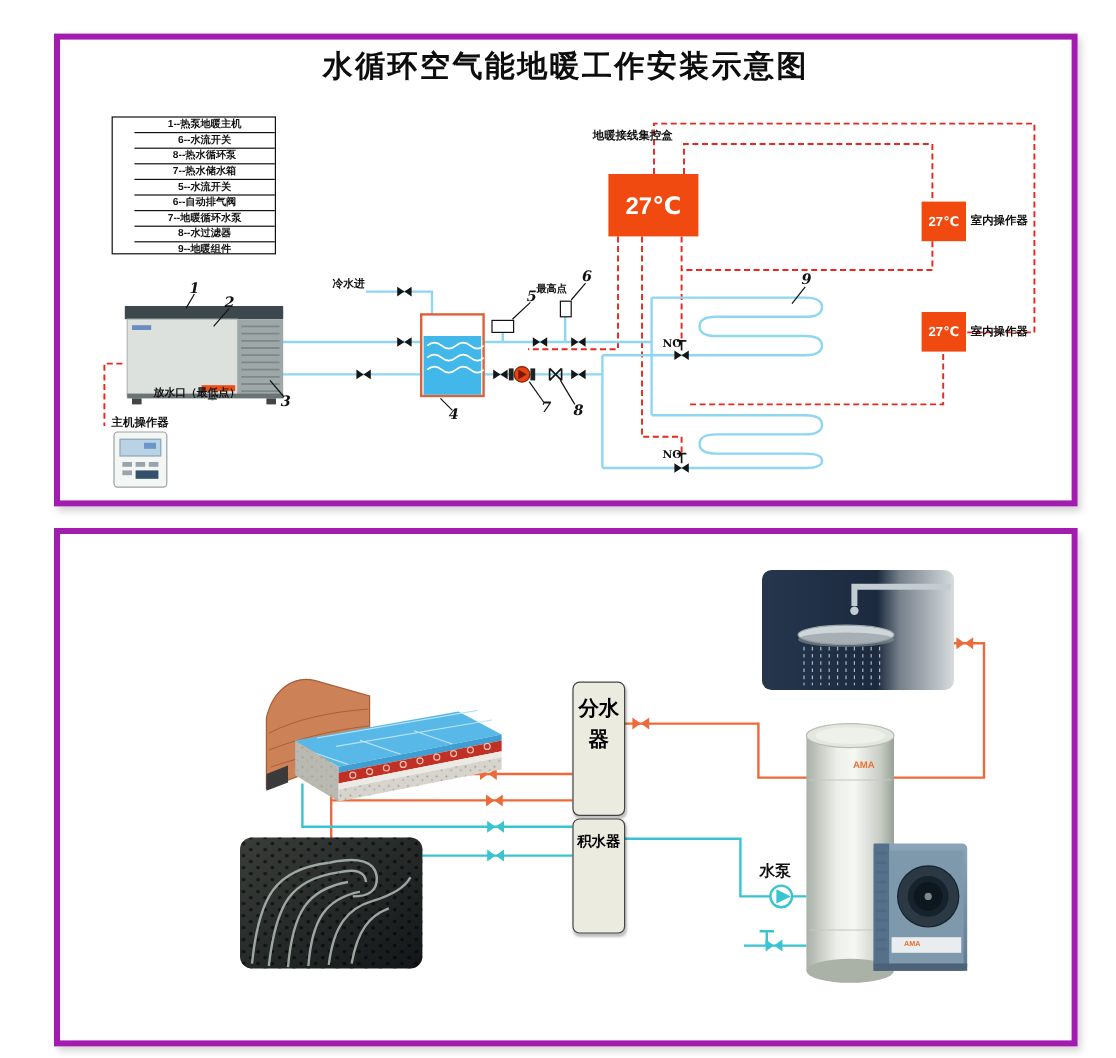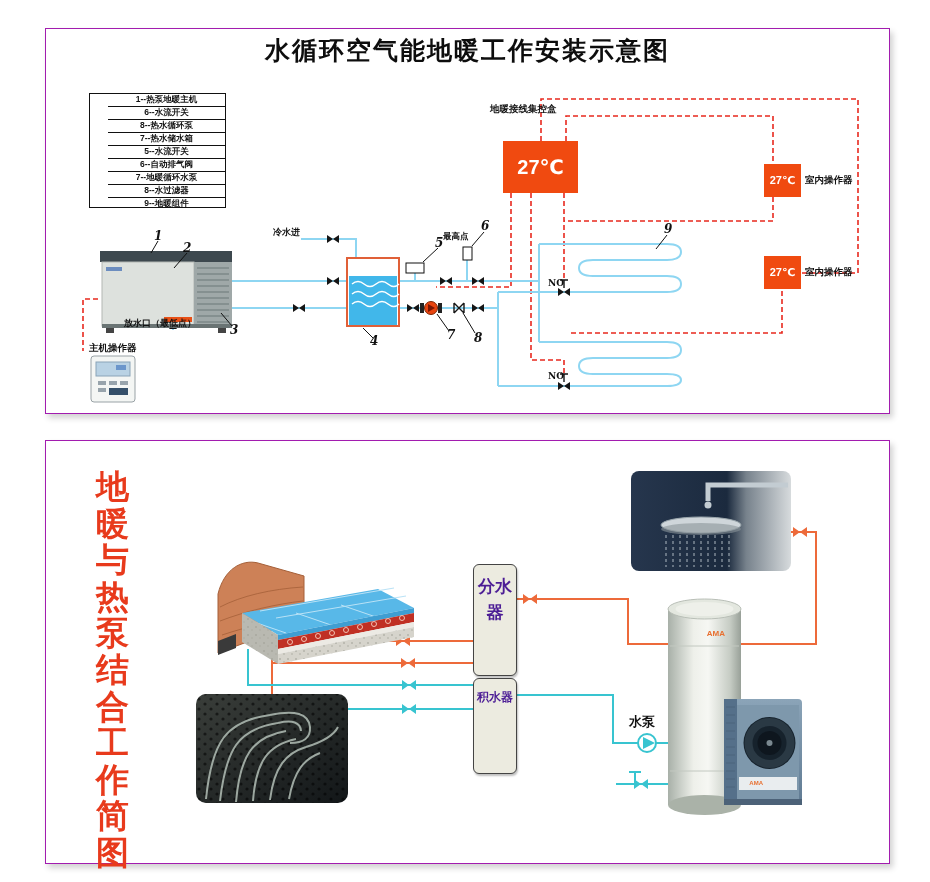--- a/index.html
+++ b/index.html
@@ -1,18 +1,18 @@
 <!DOCTYPE html>
 <html><head>
 <meta charset="utf-8">
 <style>
   html,body{margin:0;padding:0;background:#ffffff;}
   .stage{position:relative;width:930px;height:882px;background:#fff;overflow:hidden;
          font-family:"Liberation Sans","DejaVu Sans",sans-serif;}
-  .panel{position:absolute;left:45px;width:843px;background:#fff;border:1px solid #a21caf;
+  .panel{position:absolute;left:45px;width:843px;background:#fff;border:5px solid #a21caf;
          box-shadow:3px 4px 6px rgba(0,0,0,.18);}
   #panel-top{top:28px;height:384px;}
   #panel-bottom{top:440px;height:422px;}
   .panel svg{position:absolute;left:0;top:0;}
   .lbl{position:absolute;color:#111;white-space:nowrap;}
   .b{font-weight:700;}
   .top-title{position:absolute;left:0;top:5px;width:100%;text-align:center;
              font-size:25px;font-weight:700;letter-spacing:2px;color:#0d0d0d;}
   .legend{position:absolute;left:43px;top:64px;width:117px;height:113px;
           border:1px solid #111;display:flex;flex-direction:column;padding-left:18px;}
@@ -22,21 +22,21 @@
   .ctrlbox{position:absolute;left:457px;top:112px;width:75px;height:52px;background:#f04a10;
            color:#fff;font-size:20px;font-weight:700;display:flex;align-items:center;justify-content:center;}
   .opbox{position:absolute;width:37px;height:33px;background:#f04a10;color:#fff;
          font-size:11px;font-weight:700;display:flex;align-items:center;justify-content:center;}
   .callout{position:absolute;font-family:"DejaVu Serif",serif;font-style:italic;
            font-size:12px;font-weight:700;color:#111;}
   .no-lbl{position:absolute;font-family:"DejaVu Serif",serif;font-size:9px;font-weight:700;color:#111;text-align:center;}
   .side-title{position:absolute;left:48px;top:28px;width:37px;font-size:33px;line-height:36.6px;
               font-weight:700;color:#e83a1c;word-break:break-all;text-align:center;}
   .manifold{position:absolute;left:427px;width:42px;background:#ecebe0;border:1.5px solid #444;
-            border-radius:6px;color:#4c1d95;font-weight:700;text-align:center;word-break:break-all;
+            border-radius:6px;color:#000000;font-weight:700;text-align:center;word-break:break-all;
             box-shadow:1px 2px 2px rgba(0,0,0,.25);}
   .brand{position:absolute;color:#e87030;font-weight:700;text-align:right;}
 </style>
 </head>
 <body>
 
 <div class="stage">
 
   <div class="panel" id="panel-top">
     <svg width="843" height="384" viewBox="0 0 843 384">
@@ -333,21 +333,20 @@
         <rect x="691" y="264" width="62" height="94" fill="#7e98ac"></rect>
         <circle cx="723.5" cy="302" r="26" fill="#16222c"></circle>
         <circle cx="723.5" cy="302" r="21" fill="none" stroke="#2a3944" stroke-width="8"></circle>
         <circle cx="723.5" cy="302" r="12" fill="#0e161e"></circle>
         <circle cx="723.5" cy="302" r="3" fill="#7a8890"></circle>
         <rect x="693" y="336" width="58" height="13" fill="#e9edef"></rect>
         <rect x="678" y="358" width="78" height="6" fill="#4c6278"></rect>
       </g>
     </svg>
 
-    <div class="side-title">地暖与热泵结合工作简图</div>
 
     <div class="manifold" style="top:123px;height:101px;font-size:17px;line-height:26px;padding-top:9px;">分水器</div>
     <div class="manifold" style="top:237px;height:88px;font-size:12px;line-height:24px;padding-top:6px;">积水器</div>
 
     <div class="lbl b" style="left:583px;top:272px;font-size:13px;">水泵</div>
     <div class="brand" style="left:639px;top:188px;width:40px;font-size:8px;">AMA</div>
     <div class="brand" style="left:697px;top:339px;width:20px;font-size:6px;">AMA</div>
   </div>
 </div>
 

